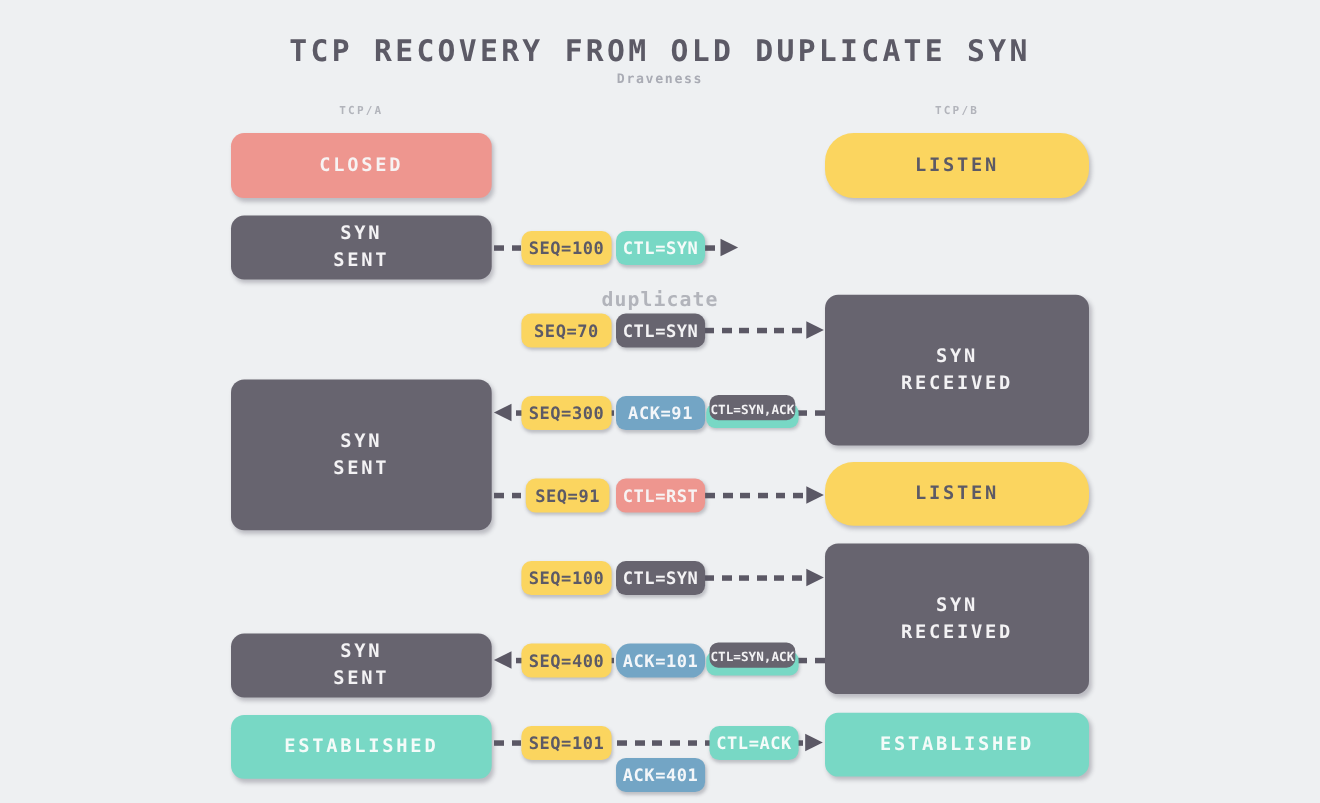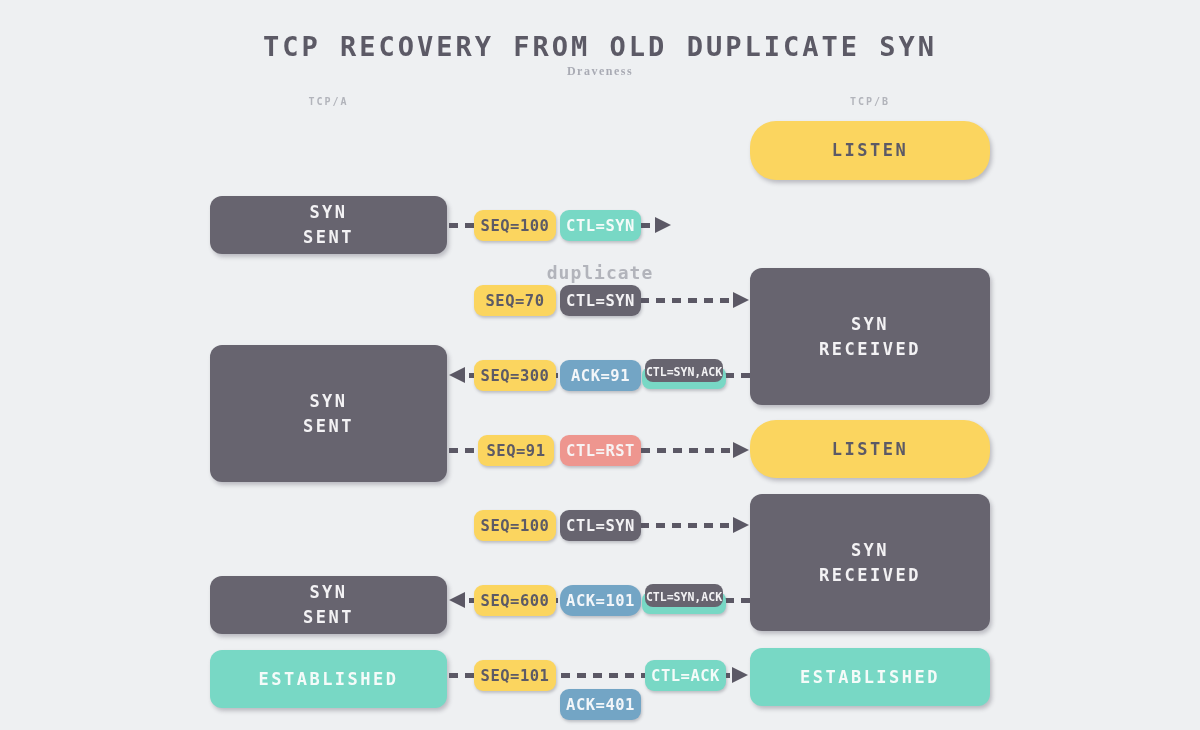--- a/index.html
+++ b/index.html
@@ -12,21 +12,21 @@
   .stage{position:relative;width:1200px;height:730px;background:#eef0f2;}
 
   .page-title{
     position:absolute;left:0;top:31px;width:1200px;
     text-align:center;font-size:27px;font-weight:bold;
     letter-spacing:3px;color:#5c5a66;
   }
   .page-subtitle{
     position:absolute;left:0;top:64px;width:1200px;
     text-align:center;font-size:12px;font-weight:bold;
-    letter-spacing:1.5px;color:#a9abb4;font-family:Liberation Serif, serif;
+    letter-spacing:1.5px;color:#a9abb4;
   }
   .col-header{
     position:absolute;text-align:center;font-size:10px;font-weight:bold;
     letter-spacing:2px;color:#b2b4bb;
   }
 
   .state-box{
     position:absolute;border-radius:12px;
     display:flex;align-items:center;justify-content:center;
     font-size:17px;font-weight:bold;letter-spacing:2.5px;
@@ -86,20 +86,21 @@
 </head>
 <body>
 
 <div class="stage">
 
   <div class="page-title">TCP RECOVERY FROM OLD DUPLICATE SYN</div>
   <div class="page-subtitle">Draveness</div>
   <div class="col-header" style="left:210px;top:96px;width:237px;">TCP/A</div>
   <div class="col-header" style="left:750px;top:96px;width:240px;">TCP/B</div>
 
+  <div class="state-box v-salmon" style="left:210px;top:121px;width:237px;height:59px;">CLOSED</div>
   <div class="state-box v-dark" style="left:210px;top:196px;width:237px;height:58px;">SYN
 SENT</div>
   <div class="state-box v-dark" style="left:210px;top:345px;width:237px;height:137px;">SYN
 SENT</div>
   <div class="state-box v-dark" style="left:210px;top:576px;width:237px;height:58px;">SYN
 SENT</div>
   <div class="state-box v-teal" style="left:210px;top:650px;width:237px;height:58px;">ESTABLISHED</div>
 
   <div class="state-box v-yellow" style="left:750px;top:121px;width:240px;height:59px;">LISTEN</div>
   <div class="state-box v-dark" style="left:750px;top:268px;width:240px;height:137px;">SYN
@@ -146,21 +147,21 @@
   <div>
     <div class="dash-line" style="left:560px;top:523px;width:172px;"></div>
     <div class="arrow-right" style="left:733px;top:517px;"></div>
     <div class="badge v-yellow" style="left:474px;top:510px;width:82px;">SEQ=100</div>
     <div class="badge v-dark" style="left:560px;top:510px;width:81px;">CTL=SYN</div>
   </div>
 
   <div>
     <div class="arrow-left" style="left:449px;top:592px;"></div>
     <div class="dash-line" style="left:469px;top:598px;width:281px;"></div>
-    <div class="badge v-yellow" style="left:474px;top:585px;width:82px;">SEQ=600</div>
+    <div class="badge v-yellow" style="left:474px;top:585px;width:82px;">SEQ=400</div>
     <div class="badge v-blue" style="left:560px;top:585px;width:81px;border-radius:13px;">ACK=101</div>
     <div class="stack" style="left:642px;top:584px;">
       <div class="stack-back"></div>
       <div class="stack-front"></div>
       <div class="stack-label">CTL=SYN,ACK</div>
     </div>
   </div>
 
   <div>
     <div class="dash-line" style="left:449px;top:673px;width:281px;"></div>

